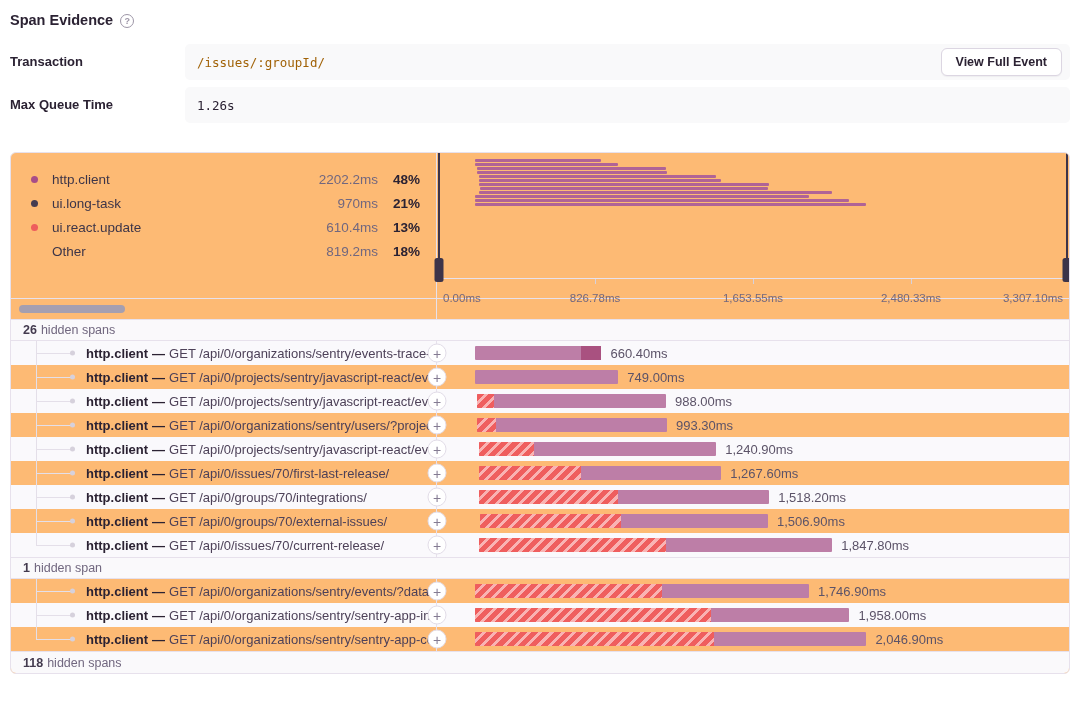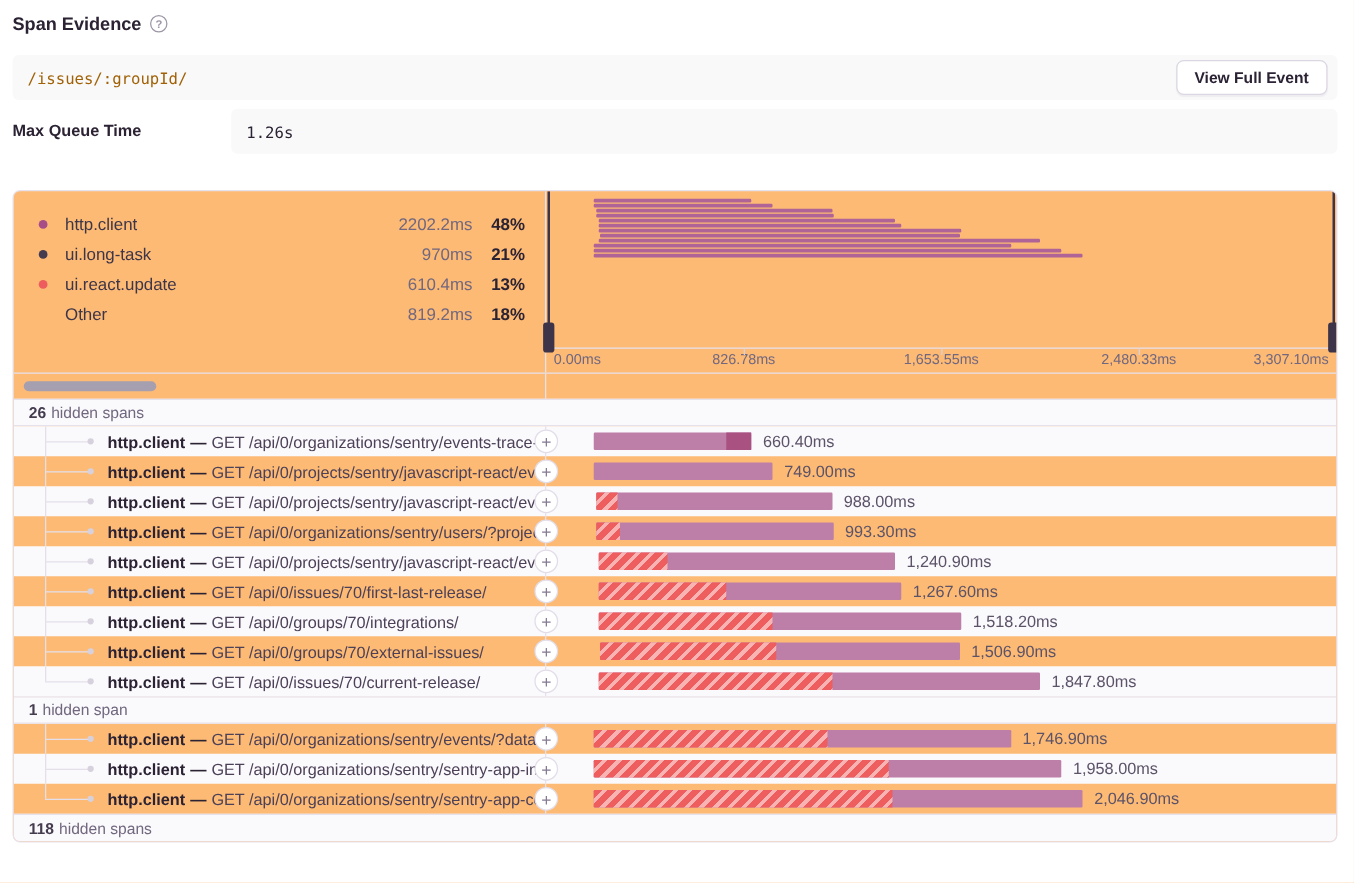--- a/index.html
+++ b/index.html
@@ -1,21 +1,21 @@
 <!DOCTYPE html>
 <html><head>
 <meta charset="utf-8">
 <style>
   * { box-sizing: border-box; margin: 0; padding: 0; }
   html,body { width: 1083px; height: 706px; background:#fff; }
   body { font-family: "Liberation Sans", sans-serif; color:#2b2233; }
   .page { padding: 10px 13px 0 10px; position: relative; width:1083px; }
 
   
-  .hdr { display:flex; align-items:flex-start; gap:7px; margin:2px 0 16px 0; }
+  .hdr { display:flex; align-items:flex-end; gap:7px; margin:2px 0 16px 0; }
   .hdr h3 { font-size:14.5px; font-weight:700; color:#2b2233; }
   .help { width:14px; height:14px; border:1.5px solid #9d96a7; border-radius:50%;
           color:#9d96a7; font-size:9px; font-weight:700; display:flex; align-items:center;
           justify-content:center; cursor:pointer; }
 
   
   .kv { position:relative; margin-top:14px; }
   .kv-row { position:relative; display:flex; margin-bottom:7px; }
   .kv-label { width:175px; padding-top:10px; font-size:13px; font-weight:700; color:#2b2233; }
   .kv-value-box { flex:1; background:#f9f9fa; border-radius:5px; min-height:36px;
@@ -43,21 +43,21 @@
 
   .right-col { flex:1; display:flex; flex-direction:column; }
   .minimap { height:125px; position:relative; }
   .mini-bars { position:absolute; left:0; right:0; top:6px; }
   .mini-bar { height:3px; margin-bottom:1px; border-radius:1px; position:relative; }
   .handle { position:absolute; top:0; height:125px; width:2px; z-index:4; cursor:ew-resize; }
   .handle .grip { position:absolute; left:50%; transform:translateX(-50%); bottom:-4px;
                   width:9px; height:24px; border-radius:2.5px; }
   .axis { height:20px; border-top:1px solid #e7e1ec; position:relative;
           font-size:11.5px; color:#71677f; }
-  .axis .tlabel { position:absolute; top:3px; white-space:nowrap; }
+  .axis .tlabel { position:absolute; top:13px; white-space:nowrap; }
   .axis .tick { position:absolute; top:0; width:1px; height:5px; background:#d6d1dc; }
 
   .scroll-row { display:flex; height:21px; border-top:1px solid #e7e1ec; }
   .scroll-left { width:426px; border-right:1px solid #e7e1ec; display:flex; align-items:center; }
   .scroll-thumb { margin-left:8px; width:106px; height:8px; border-radius:4px;
                   background:#a59fb0; cursor:grab; }
 
   .hidden-row { height:22px; background:#faf9fb; border-top:1px solid #e7e1ec;
                 border-bottom:1px solid #e7e1ec; display:flex; align-items:center;
                 padding-left:12px; font-size:12.5px; color:#71677f; cursor:pointer; }
@@ -95,20 +95,21 @@
 
 <div class="page">
 
   <div class="hdr">
     <h3>Span Evidence</h3>
     <span class="help">?</span>
   </div>
 
   <div class="kv">
     <div class="kv-row">
+      <div class="kv-label">Transaction</div>
       <div class="kv-value-box">
         <span class="mono tx-link">/issues/:groupId/</span>
         <button class="vfe-btn">View Full Event</button>
       </div>
     </div>
     <div class="kv-row">
       <div class="kv-label">Max Queue Time</div>
       <div class="kv-value-box">
         <span class="mono plain-val">1.26s</span>
       </div>

